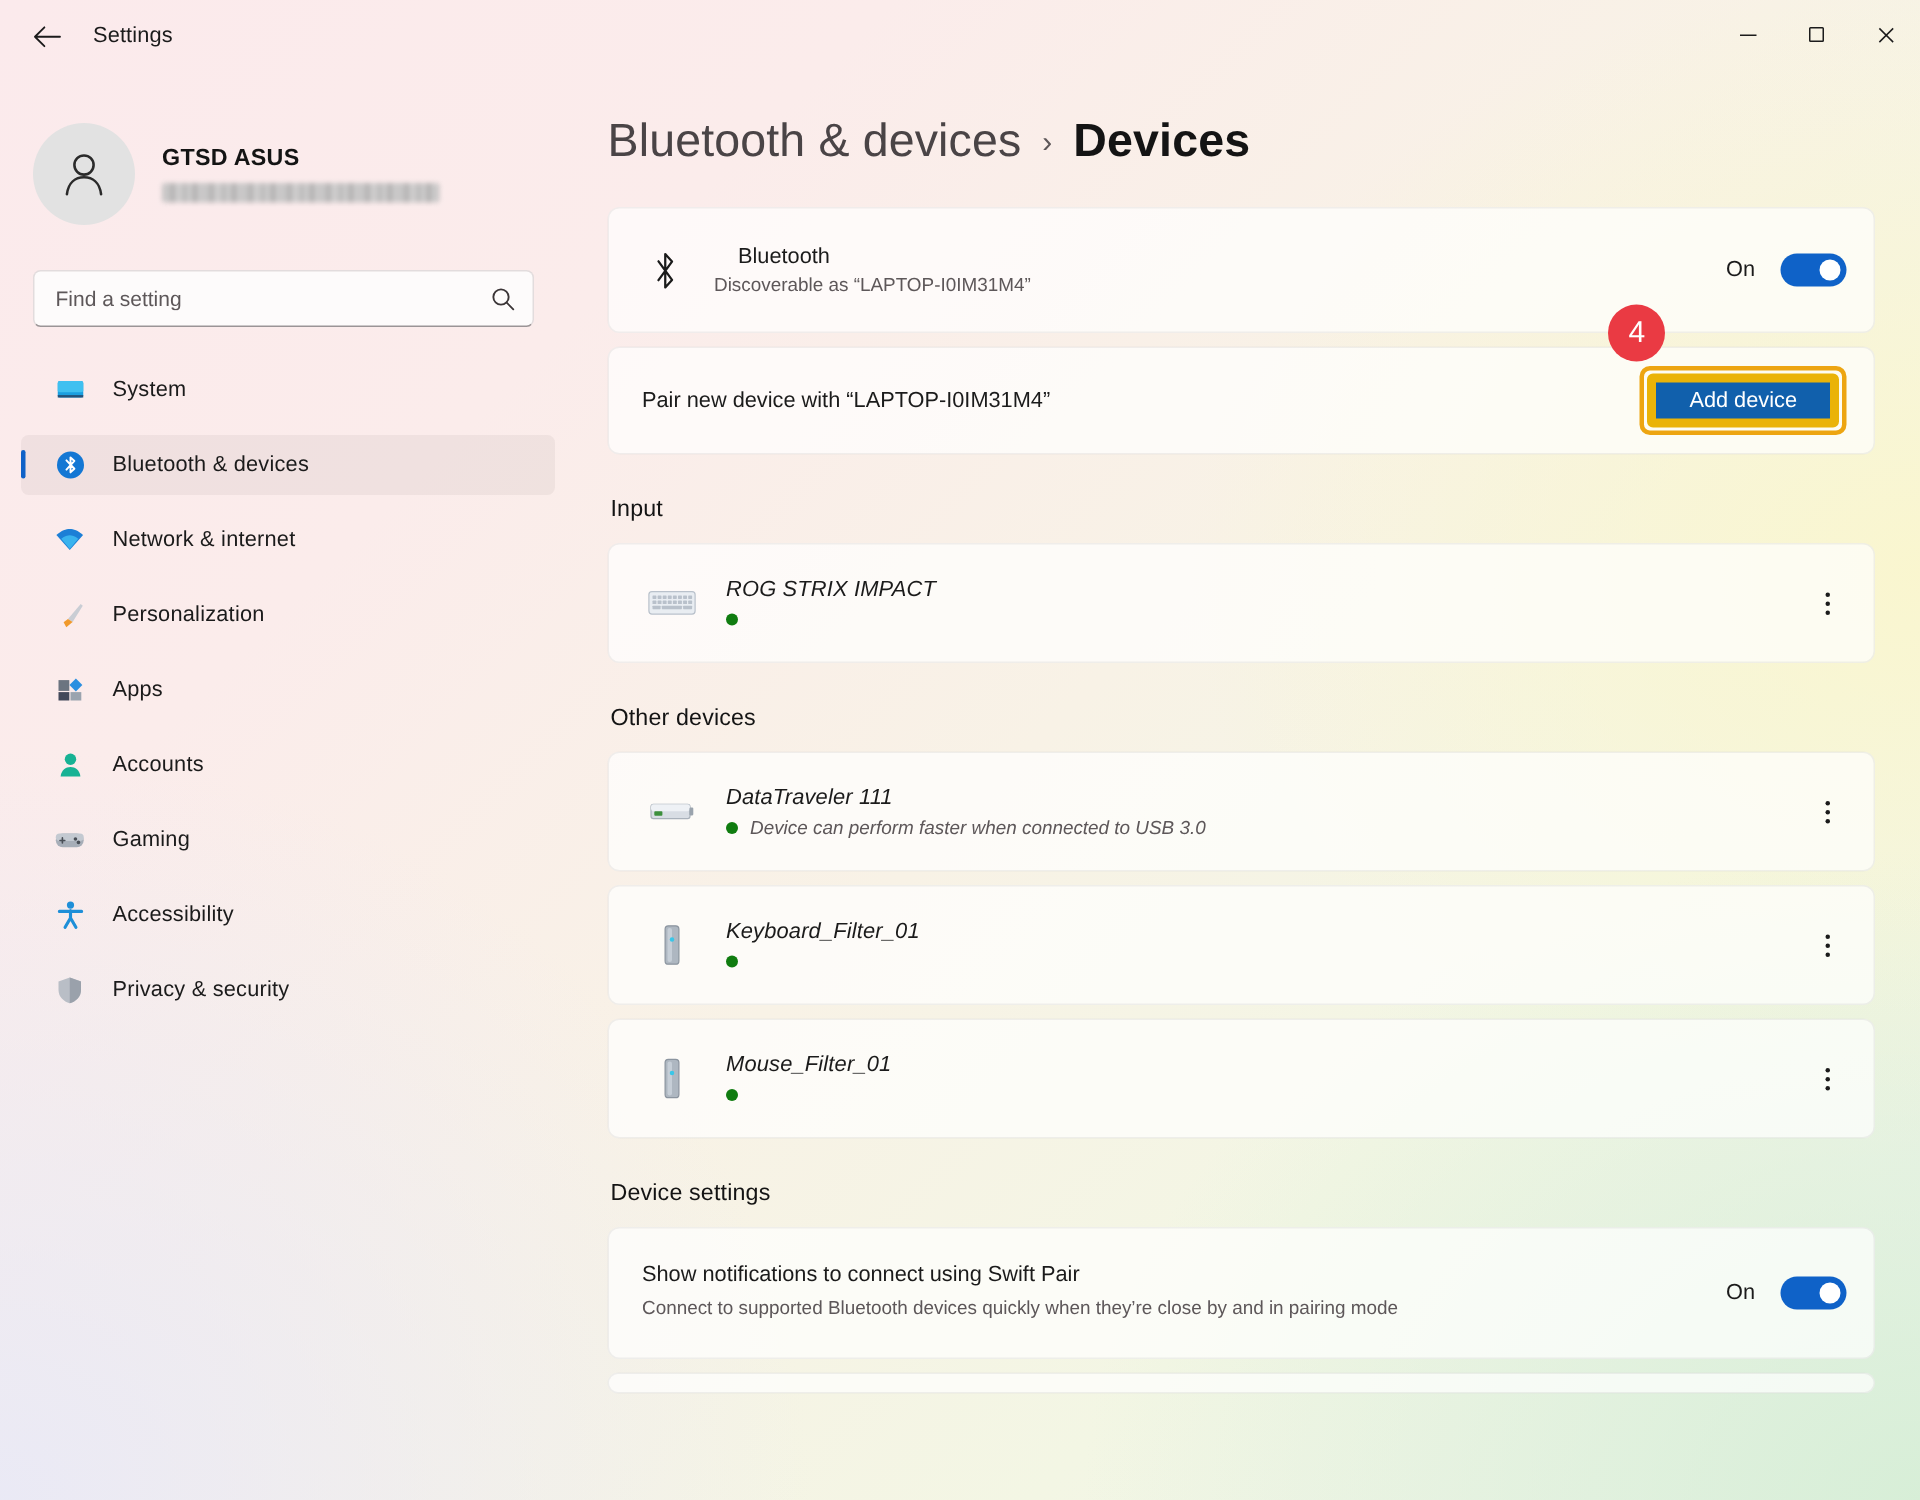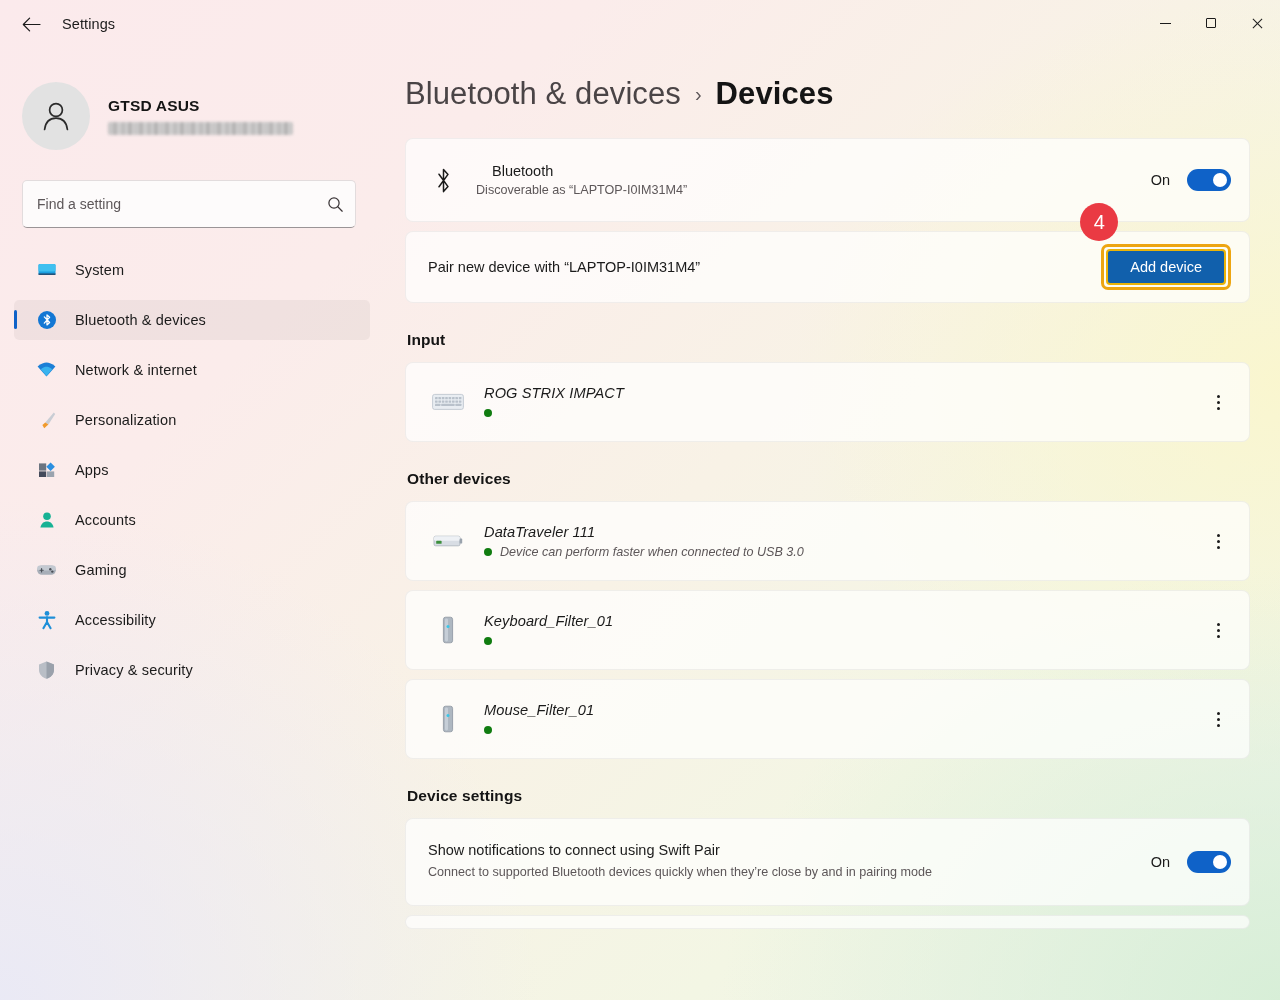--- a/index.html
+++ b/index.html
@@ -99,21 +99,21 @@
     background:
       repeating-linear-gradient(90deg,
         #bdbdbd 0px, #c9c9c9 4px, #a9a9a9 7px, #d4d4d4 11px,
         #b4b4b4 15px, #cfcfcf 19px, #a2a2a2 22px, #dcdcdc 26px);
     filter: blur(1.6px);
     opacity: .92;
   }
 
   .searchbox {
     margin: 22px 0 0 8px;
-    height: 48px;
+    height: 38px;
     width: 334px;
     background: #fdfbfb;
     border: 1px solid #e2dcdd;
     border-bottom-color: #9a9496;
     border-radius: 5px;
     display: flex;
     align-items: center;
     padding: 0 11px 0 14px;
   }
   .searchbox input {
@@ -223,21 +223,21 @@
   .pair-text { flex: 1; font-size: 14.5px; color: #1b1b1b; }
 
   .add-highlight {
     border: 3px solid #eda511;
     border-radius: 7px;
     padding: 2px;
     position: relative;
   }
   .add-btn {
     background: #1160ac;
-    border: 2px solid #eab308;
+    border: 6px solid #eab308;
     border-radius: 4px;
     color: #ffffff;
     font-family: "Liberation Sans", sans-serif;
     font-size: 14.5px;
     padding: 0 22px;
     height: 36px;
     cursor: pointer;
   }
   .step-badge {
     position: absolute;
@@ -246,21 +246,21 @@
     border-radius: 50%;
     background: #ea3a43;
     color: #fff;
     font-size: 20px;
     display: flex; align-items: center; justify-content: center;
     z-index: 6;
   }
 
   .section-head {
     font-size: 15.5px;
-    font-weight: bold;
+    font-weight: normal;
     color: #141414;
     margin: 28px 0 13px 2px;
     letter-spacing: .1px;
   }
 
   .device-card {
     height: 80px;
     display: flex;
     align-items: center;
     padding: 0 14px 0 22px;

